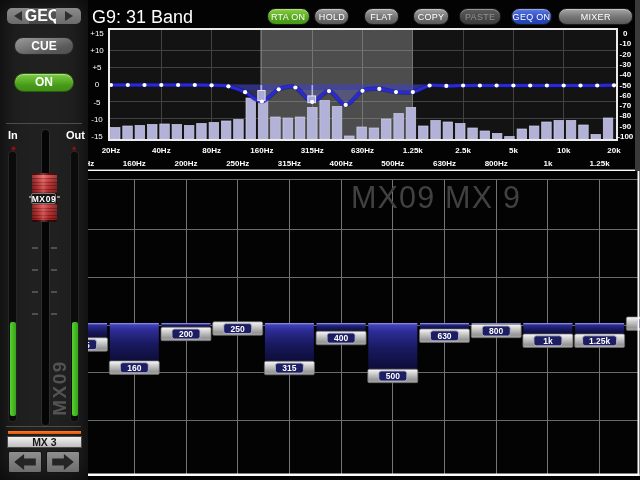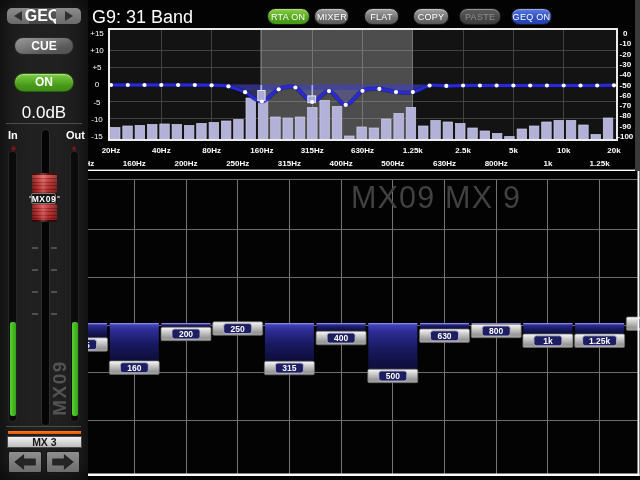--- a/index.html
+++ b/index.html
@@ -43,21 +43,20 @@
    <div class="seg" style="left:0;width:22px;border-radius:5px 0 0 5px">
           <div class="tri-l"></div>
         </div>
    <div class="seg segc" style="left:22px;width:27px">GEQ</div>
    <div class="seg" style="left:49px;width:25px;border-radius:0 5px 5px 0">
           <div class="tri-r"></div>
         </div>
  </div>
  <div class="abs pill" id="cue">CUE</div>
  <div class="abs pill" id="on">ON</div>
- <div class="abs" id="db">0.0dB</div>
  <div class="abs hl" style="left:6px;top:122.5px;width:76px"></div>
  <div class="abs lbl" style="left:8px;top:128.5px">In</div>
  <div class="abs lbl" style="left:66px;top:128.5px">Out</div>
  <div class="abs led" style="left:11px"></div>
  <div class="abs led" style="left:71.7px"></div>
  <div class="abs track" style="left:9px"></div>
  <div class="abs track" style="left:71px"></div>
  <div class="abs meter" style="left:10px"></div>
  <div class="abs meter" style="left:72px"></div>
  <div class="abs" id="slot"></div>
@@ -90,25 +89,26 @@
       </div>
  <div class="abs navbtn" style="left:46px">
         <svg width="24" height="18" viewBox="0 0 26 20">
           <path d="M25 10 L14 1 L14 6 L1 6 L1 14 L14 14 L14 19 Z" fill="#252525"></path>
         </svg>
       </div>
 </div>
 <div class="abs" style="left:88px;top:0;width:552px;height:28px">
 <div class="abs" style="left:4px;top:7px;font-size:18px;color:#fff">G9: 31 Band</div>
 <div class="btn g-green" style="left:178.5px;width:43.3px;color:#fff">RTA ON</div>
-      <div class="btn g-gray" style="left:226.4px;width:35.1px;color:#fff">MIXER</div>
+      <div class="btn g-gray" style="left:226.4px;width:35.1px;color:#fff">HOLD</div>
       <div class="btn g-gray" style="left:276.1px;width:34.7px;color:#fff">FLAT</div>
       <div class="btn g-gray" style="left:325.4px;width:35.4px;color:#fff">COPY</div>
       <div class="btn g-dark" style="left:371.4px;width:41.5px;color:#909090">PASTE</div>
       <div class="btn g-blue" style="left:423.3px;width:40.4px;color:#fff">GEQ ON</div>
+      <div class="btn g-gray" style="left:470.4px;width:74.6px;color:#fff">MIXER</div>
 </div>
 <svg class="abs" style="left:88px;top:0;overflow:hidden" width="552" height="171">
 <defs>
 <linearGradient id="cg" x1="0" y1="0" x2="0" y2="1">
  <stop offset="0" stop-color="#5b5bd4"></stop>
           <stop offset="1" stop-color="#16164f"></stop>
 </linearGradient>
 </defs>
 <rect x="22" y="30" width="506" height="109.5" fill="#131313"></rect>
 <rect x="172" y="30" width="153" height="109.5" fill="#4d4d4d"></rect>

